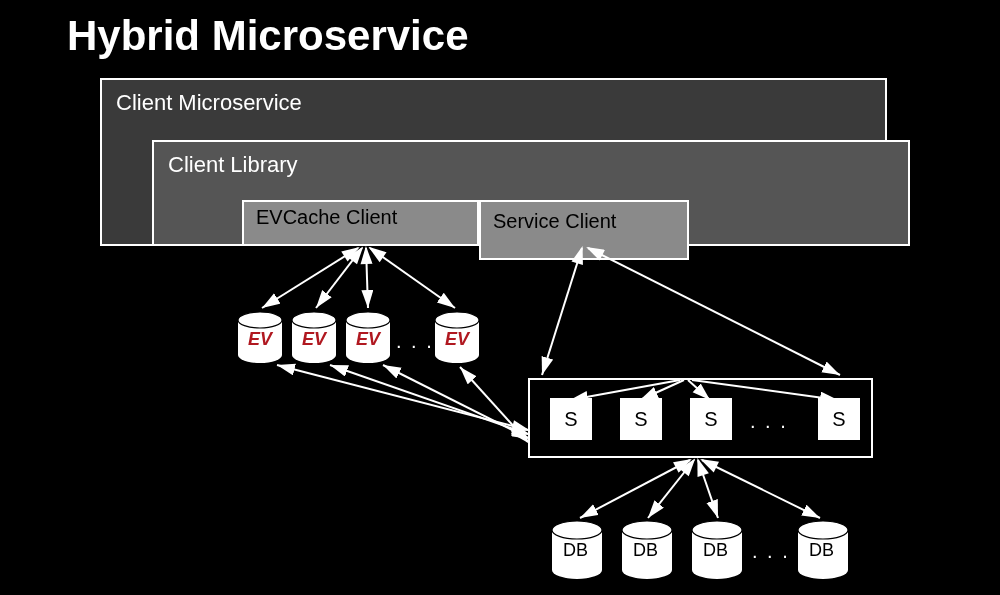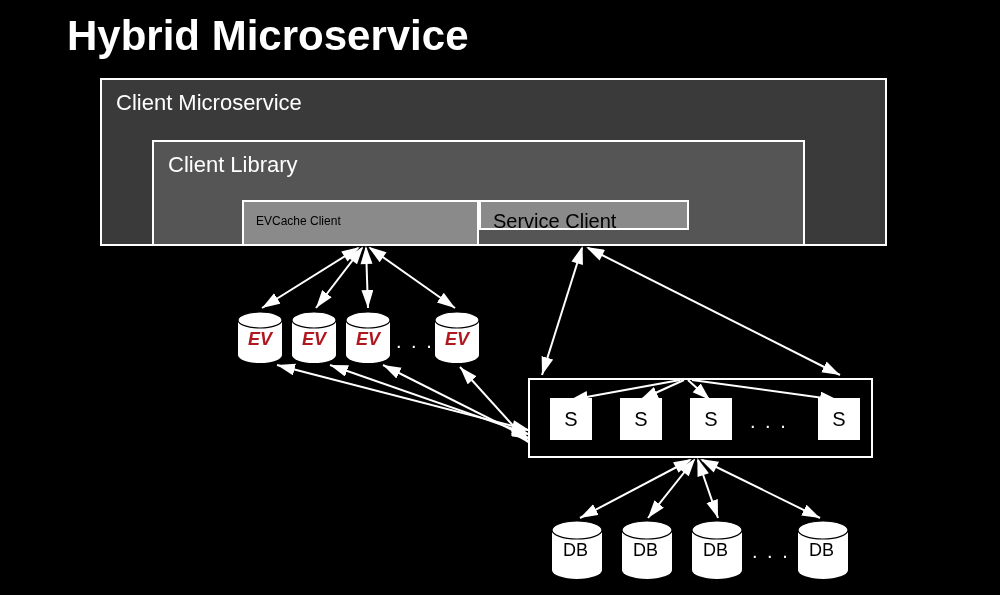--- a/index.html
+++ b/index.html
@@ -21,23 +21,23 @@
     margin-left: 43px;
   }
   .layer-box {
     position: absolute;
     border: 2px solid #fff;
     color: #fff;
     font-size: 22px;
     padding: 10px 14px;
   }
   .client-app { background:#3a3a3a; left:100px; top:78px;  width:787px; height:168px; }
-  .client-lib { background:#555;    left:152px; top:140px; width:653px; height:106px; }
-  .evcache    { background:#8a8a8a; left:242px; top:200px; width:237px; height:46px;  color:#000; font-size:12px; padding:12px 12px; }
-  .service    { background:#8a8a8a; left:479px; top:200px; width:210px; height:30px;  color:#000; font-size:20px; padding:8px 12px; }
+  .client-lib { background:#555;    left:152px; top:140px; width:758px; height:106px; }
+  .evcache    { background:#8a8a8a; left:242px; top:200px; width:237px; height:46px;  color:#000; font-size:20px; padding:4px 12px; }
+  .service    { background:#8a8a8a; left:479px; top:200px; width:210px; height:60px;  color:#000; font-size:20px; padding:8px 12px; }
 
   svg.overlay { position:absolute; inset:0; width:1000px; height:595px; pointer-events:none; }
 
   .node-label {
     position:absolute;
     color:#000;
     font-size:18px;
     font-weight:400;
     pointer-events:none;
   }

